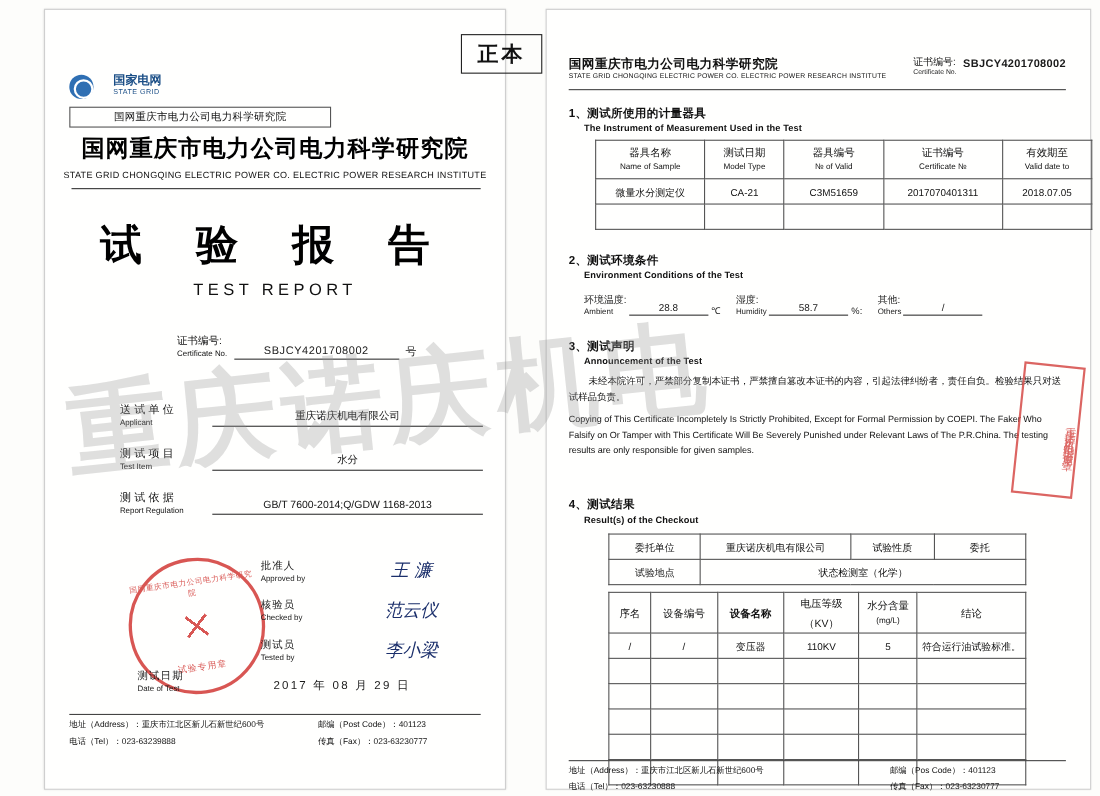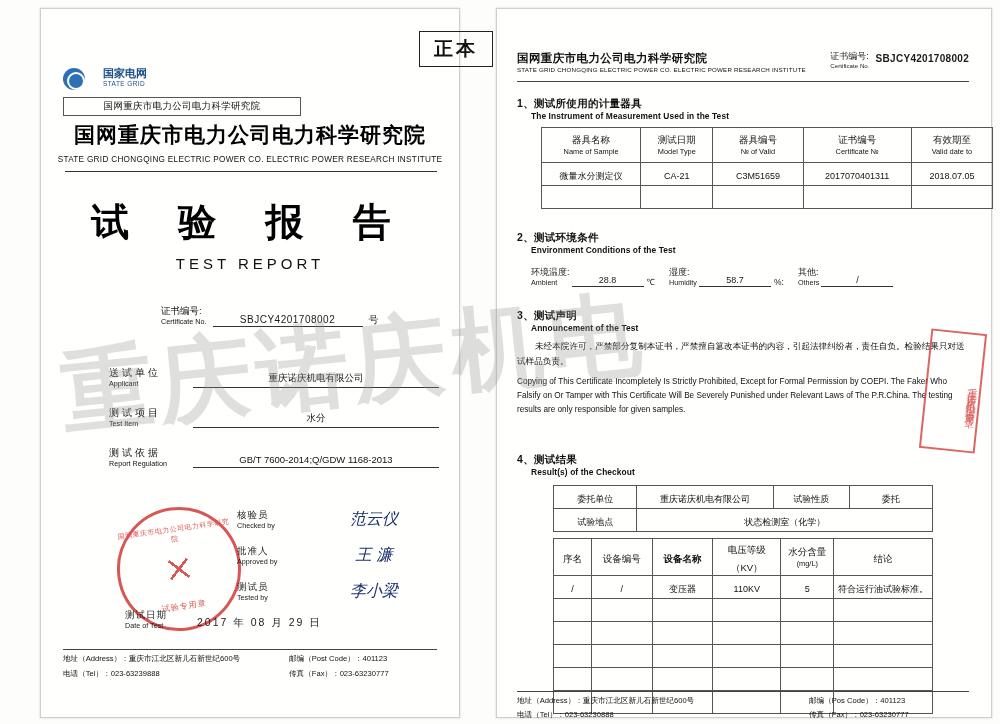--- a/index.html
+++ b/index.html
@@ -99,21 +99,21 @@
   .sign-lbl .en{font-size:7.2px;display:block;line-height:9px;}
   .sign-val{
     flex:1;text-align:center;font-family:"DejaVu Serif", serif;
     font-size:16px;color:#1b2f6b;font-style:italic;
     border-bottom:0;
   }
   .date-row{position:absolute;left:84px;top:600px;width:300px;display:flex;align-items:flex-end;}
   .date-lbl{width:72px;flex:none;}
   .date-lbl .cn{font-size:9.5px;letter-spacing:1px;display:block;line-height:12px;}
   .date-lbl .en{font-size:7.2px;display:block;line-height:9px;}
-  .date-val{flex:1;font-size:10.5px;letter-spacing:2px;}
+  .date-val{flex:1;text-align:center;font-size:10.5px;letter-spacing:2px;}
   .foot-rule{position:absolute;left:22px;top:640px;width:374px;border-top:1px solid #444;}
   .footer{
     position:absolute;left:22px;top:645px;width:376px;font-size:7.6px;color:#111;
   }
   .footer .frow{display:flex;justify-content:space-between;margin-bottom:5px;}
   .footer .fleft{width:210px;}
   .footer .fright{width:150px;text-align:left;}
   
   .seal-red{
     position:absolute;left:76px;top:498px;width:118px;height:118px;
@@ -252,31 +252,31 @@
     </div>
 
     <div class="seal-red">
       <div class="seal-txt-top">国网重庆市电力公司电力科学研究院</div>
       <div class="seal-txt-bottom">试验专用章</div>
     </div>
 
     <div class="sign-block">
       <div class="sign-row">
         <div class="sign-lbl">
+          <span class="cn">批准人</span>
+          <span class="en">Approved by</span>
+        </div>
+        <div class="sign-val">王 濂</div>
+      </div>
+      <div class="sign-row">
+        <div class="sign-lbl">
           <span class="cn">核验员</span>
           <span class="en">Checked by</span>
         </div>
         <div class="sign-val">范云仪</div>
-      </div>
-      <div class="sign-row">
-        <div class="sign-lbl">
-          <span class="cn">批准人</span>
-          <span class="en">Approved by</span>
-        </div>
-        <div class="sign-val">王 濂</div>
       </div>
       <div class="sign-row">
         <div class="sign-lbl">
           <span class="cn">测试员</span>
           <span class="en">Tested by</span>
         </div>
         <div class="sign-val">李小梁</div>
       </div>
     </div>
 

